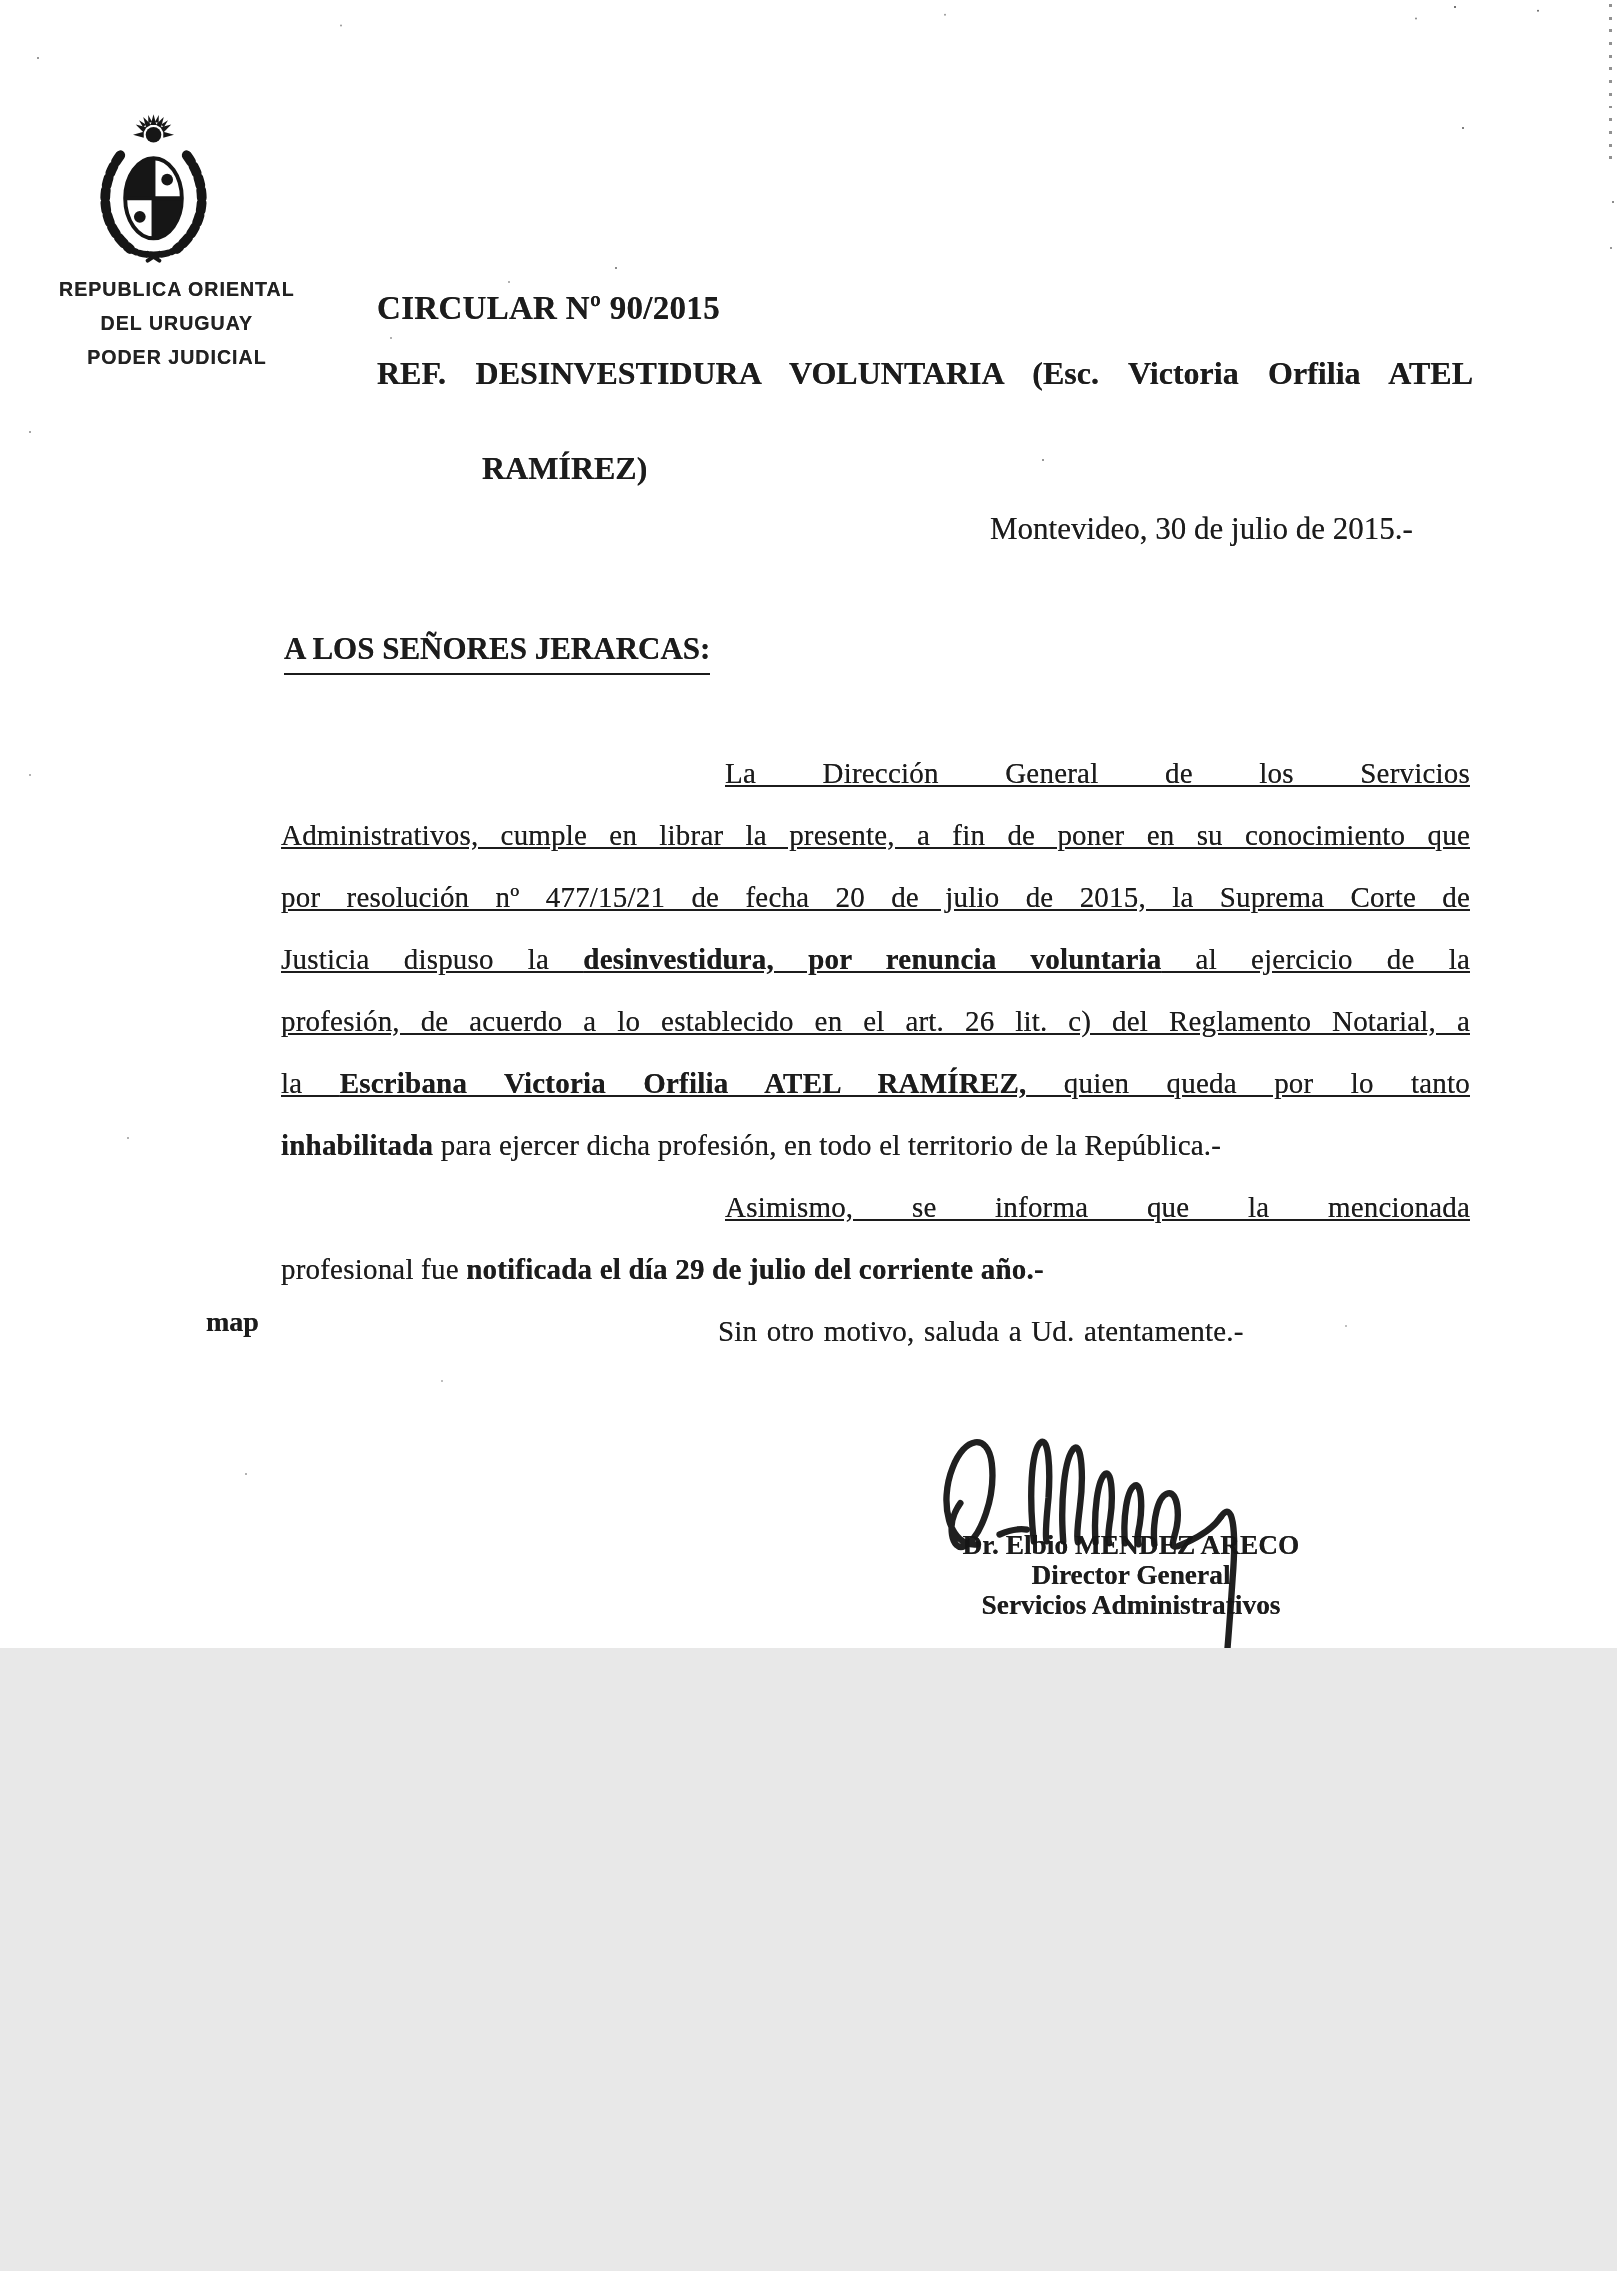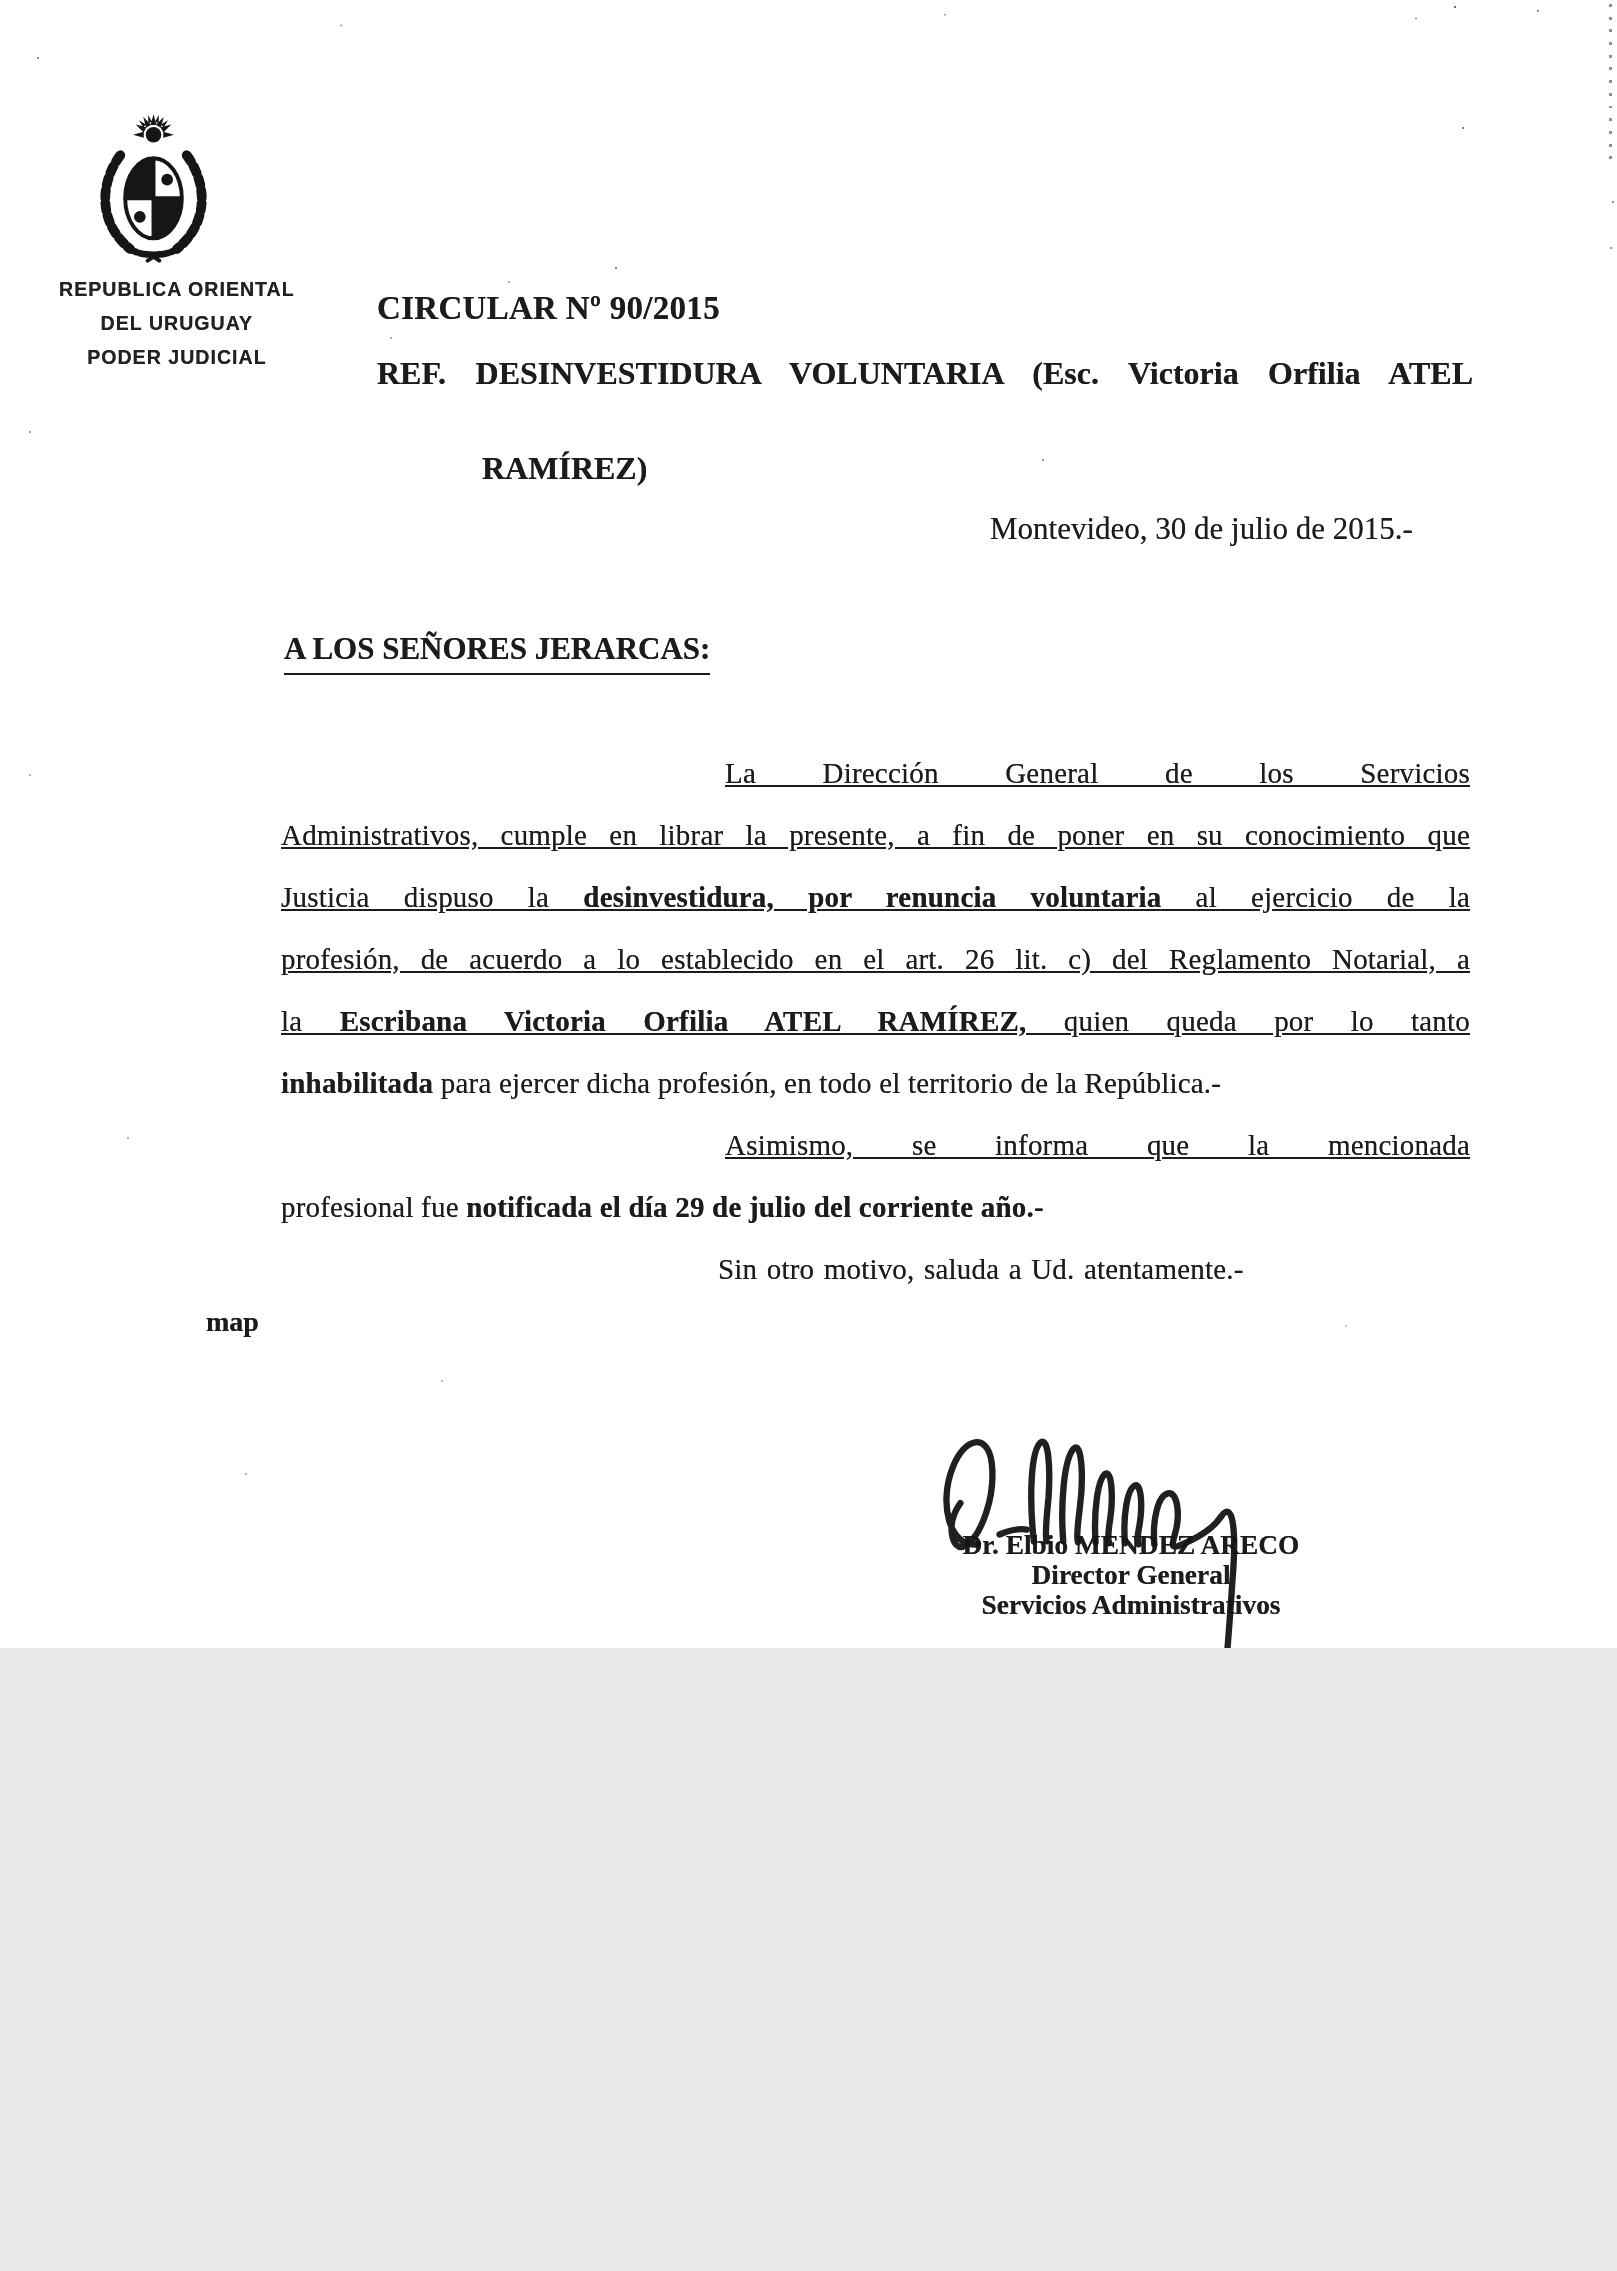--- a/index.html
+++ b/index.html
@@ -146,20 +146,21 @@
   <div class="ref-line1 ink">REF. DESINVESTIDURA VOLUNTARIA (Esc. Victoria Orfilia ATEL</div>
   <div class="ref-line2 ink">RAMÍREZ)</div>
 
   <div class="dateline ink">Montevideo, 30 de julio de 2015.-</div>
 
   <div class="salutation ink">A LOS SEÑORES JERARCAS:</div>
 
   <div class="body-block ink">
     <div class="line jline ind"><span>La Dirección General de los Servicios</span></div>
     <div class="line jline"><span>Administrativos, cumple en librar la presente, a fin de poner en su conocimiento que</span></div>
+    <div class="line jline"><span>por resolución nº 477/15/21 de fecha 20 de julio de 2015, la Suprema Corte de</span></div>
     <div class="line jline"><span>Justicia dispuso la </span><b>desinvestidura, por renuncia voluntaria</b><span> al ejercicio de la</span></div>
     <div class="line jline"><span>profesión, de acuerdo a lo establecido en el art. 26 lit. c) del Reglamento Notarial, a</span></div>
     <div class="line jline"><span>la </span><b>Escribana Victoria Orfilia ATEL RAMÍREZ,</b><span> quien queda por lo tanto</span></div>
     <div class="line"><b>inhabilitada</b><span> para ejercer dicha profesión, en todo el territorio de la República.-</span></div>
     <div class="line jline ind"><span>Asimismo, se informa que la mencionada</span></div>
     <div class="line"><span>profesional fue </span><b>notificada el día 29 de julio del corriente año.-</b></div>
     <div class="line closing"><span>Sin otro motivo, saluda a Ud. atentamente.-</span></div>
   </div>
 
   <div class="initials ink">map</div>

